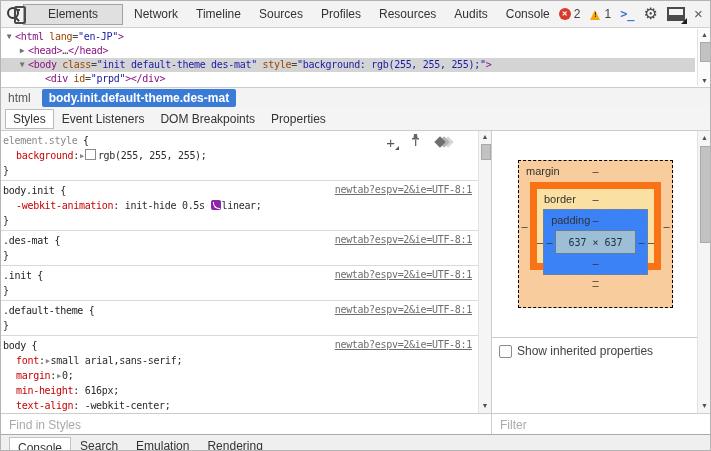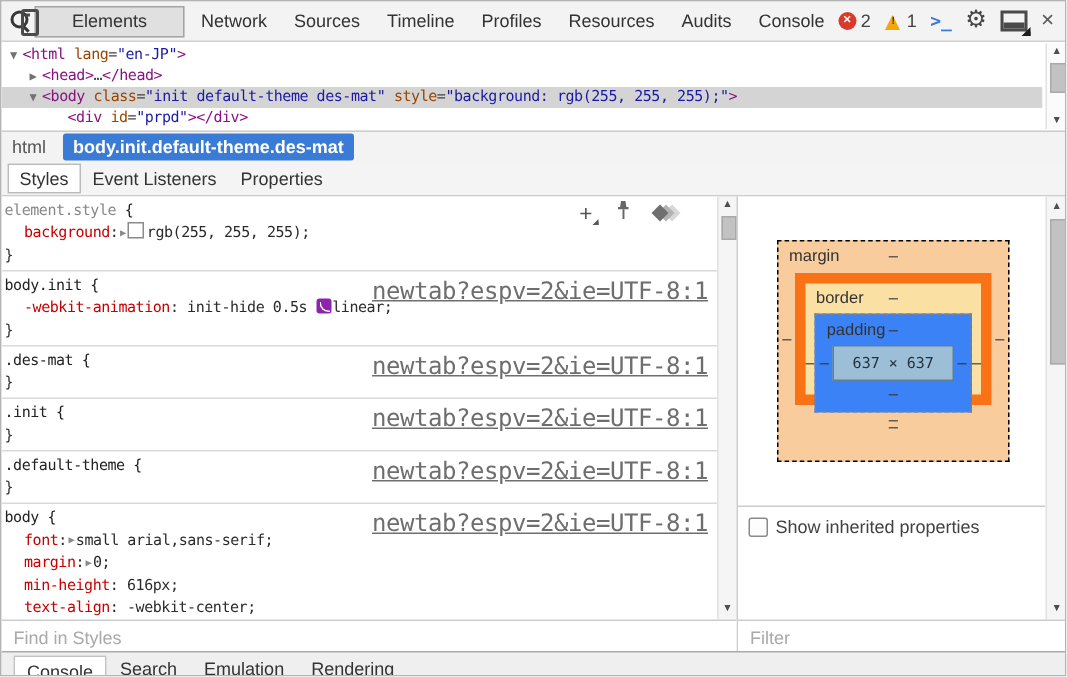--- a/index.html
+++ b/index.html
@@ -60,21 +60,21 @@
   .brace{color:#222}
   .prop-line{padding-left:13px;cursor:text;}
   .pname{color:#c80000}
   .pval{color:#2b2b2b}
   .parrow{color:#8a8a8a;font-size:7px;vertical-align:1px;padding:0 1px;cursor:pointer;}
   .swatch{display:inline-block;width:9px;height:9px;border:1px solid #8a8a8a;background:#fff;vertical-align:-1px;margin-right:2px;cursor:pointer;}
   .bezier{display:inline-block;position:relative;width:10px;height:10px;background:#8e24aa;border-radius:2px;vertical-align:-1px;margin-right:1px;cursor:pointer;}
   .bezier:after{content:"";position:absolute;left:2px;top:2px;width:6px;height:6px;
                 border-left:1.5px solid #fff;border-bottom:1.5px solid #fff;border-radius:0 0 0 6px;}
   .sheet-link{position:absolute;right:6px;top:3px;color:#6e6e6e;text-decoration:underline;cursor:pointer;
-              font-family:"DejaVu Sans Mono",monospace;font-size:16px;letter-spacing:-0.3px;}
+              font-family:"DejaVu Sans Mono",monospace;font-size:10px;letter-spacing:-0.3px;}
   .pane-icons{position:absolute;right:26px;top:3px;display:flex;align-items:center;gap:15px;z-index:5;}
   .plus-icon{position:relative;font-size:15px;color:#565656;line-height:13px;cursor:pointer;}
   .plus-icon:after{content:"";position:absolute;right:-4px;bottom:-1px;border:2.5px solid transparent;
                    border-bottom-color:#565656;border-right-color:#565656;}
   .pin-icon{cursor:pointer;display:inline-block;}
   .dia-group{display:flex;align-items:center;cursor:pointer;}
   .dia{width:8px;height:8px;transform:rotate(45deg);display:inline-block;}
   .d1{background:#6f6f6f;z-index:3}.d2{background:#b3b3b3;margin-left:-4px;z-index:2}.d3{background:#d7d7d7;margin-left:-4px;z-index:1}
   
   .v-divider{position:absolute;left:490px;top:130px;width:1px;height:303px;background:#ccc;}
@@ -135,22 +135,22 @@
       <span class="inspect-handle"></span>
     </span>
     <span class="tb-icon">
       <span class="device-rect"></span>
       <span class="device-mark"></span>
     </span>
     <span class="tb-sep"></span>
     <div class="tb-tabs" id="tb-tabs">
         <span class="tb-tab sel">Elements</span>
         <span class="tb-tab">Network</span>
+        <span class="tb-tab">Timeline</span>
         <span class="tb-tab">Sources</span>
-        <span class="tb-tab">Timeline</span>
         <span class="tb-tab">Profiles</span>
         <span class="tb-tab">Resources</span>
         <span class="tb-tab">Audits</span>
         <span class="tb-tab">Console</span>
       </div>
     <div class="tb-right">
       <span class="badge">
         <span class="err-circle"></span>
         <span>2</span>
       </span>
@@ -178,20 +178,21 @@
   </div>
 
   <div class="crumb-bar" id="crumbs">
       <span class="crumb">html</span>
       <span class="crumb sel">body.init.default-theme.des-mat</span>
     </div>
 
   <div class="tabbar" id="side-tabs">
       <span class="side-tab sel">Styles</span>
       <span class="side-tab">Event Listeners</span>
+      <span class="side-tab">DOM Breakpoints</span>
       <span class="side-tab">Properties</span>
     </div>
 
   <div class="styles-pane">
     <div class="pane-icons">
       <span class="plus-icon">+</span>
       <span class="pin-icon">
         <svg width="11" height="13" viewBox="0 0 11 13">
             <path fill="#666" d="M4 0h3l.6 4H9v1.5H2V4h1.4L4 0z"></path>
             <rect x="5" y="5.5" width="1.3" height="6.5" fill="#666"></rect>

